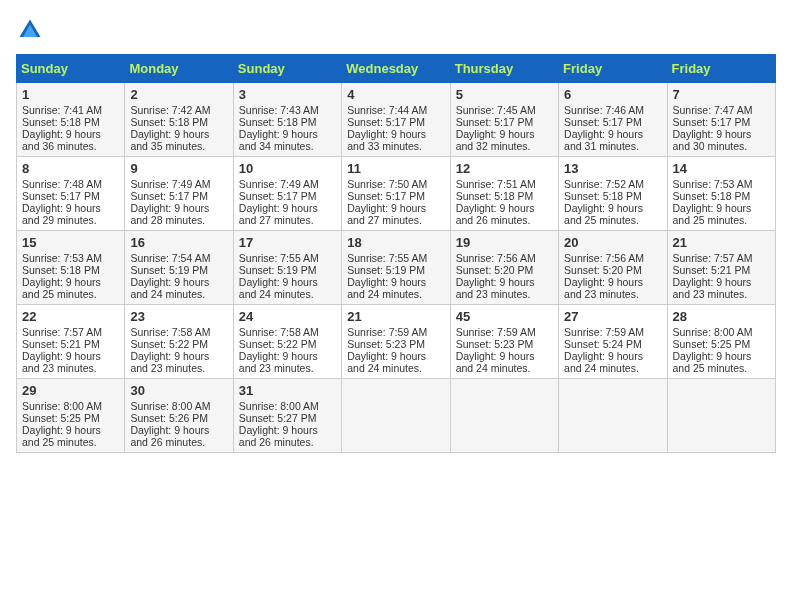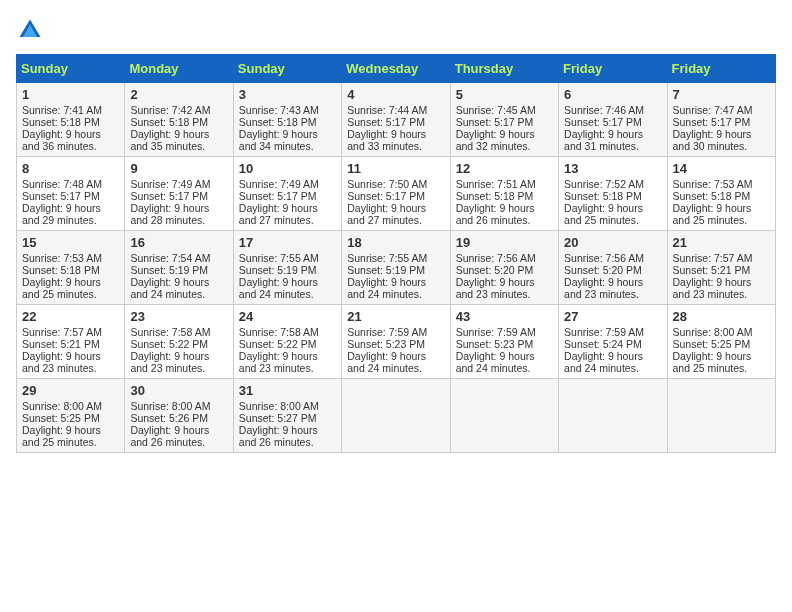--- a/index.html
+++ b/index.html
@@ -291,21 +291,21 @@
           <div>and 23 minutes.</div>
         </td>
         <td>
           <span class="day-num">21</span>
           <div>Sunrise: 7:59 AM</div>
           <div>Sunset: 5:23 PM</div>
           <div>Daylight: 9 hours</div>
           <div>and 24 minutes.</div>
         </td>
         <td>
-          <span class="day-num">43</span>
+          <span class="day-num">45</span>
           <div>Sunrise: 7:59 AM</div>
           <div>Sunset: 5:23 PM</div>
           <div>Daylight: 9 hours</div>
           <div>and 24 minutes.</div>
         </td>
         <td>
           <span class="day-num">27</span>
           <div>Sunrise: 7:59 AM</div>
           <div>Sunset: 5:24 PM</div>
           <div>Daylight: 9 hours</div>

